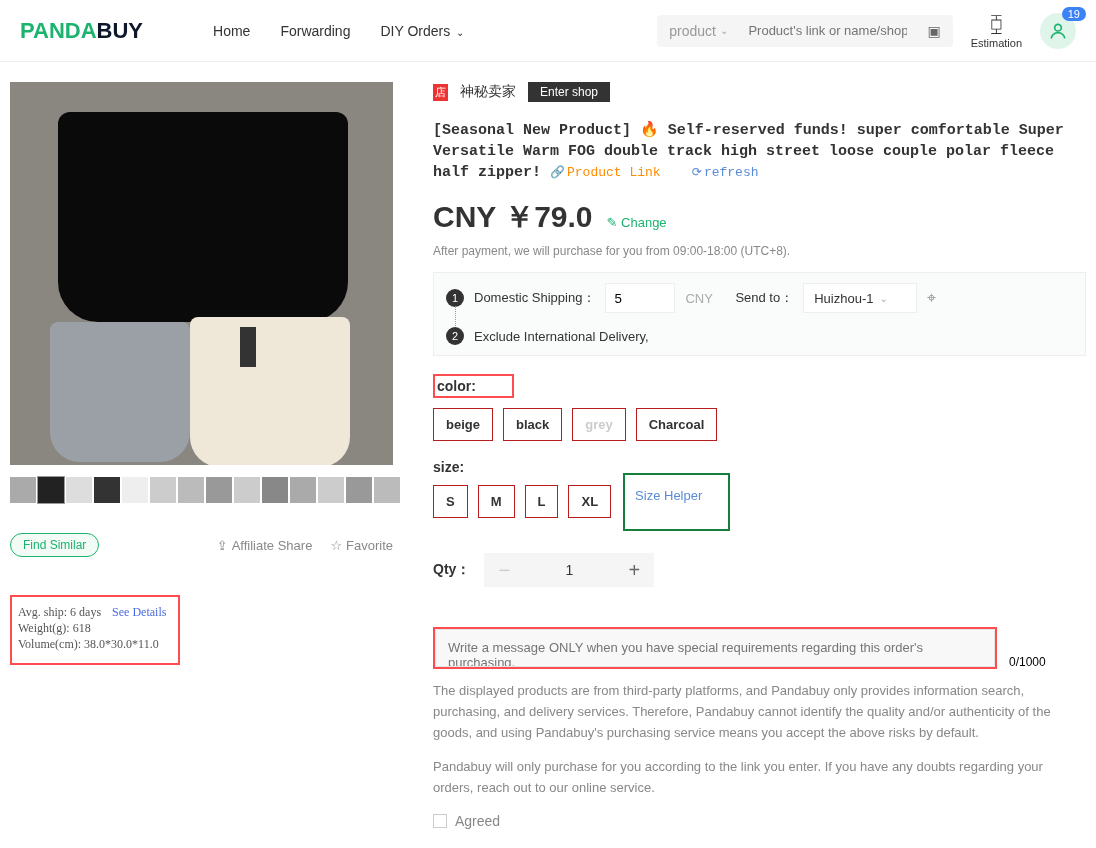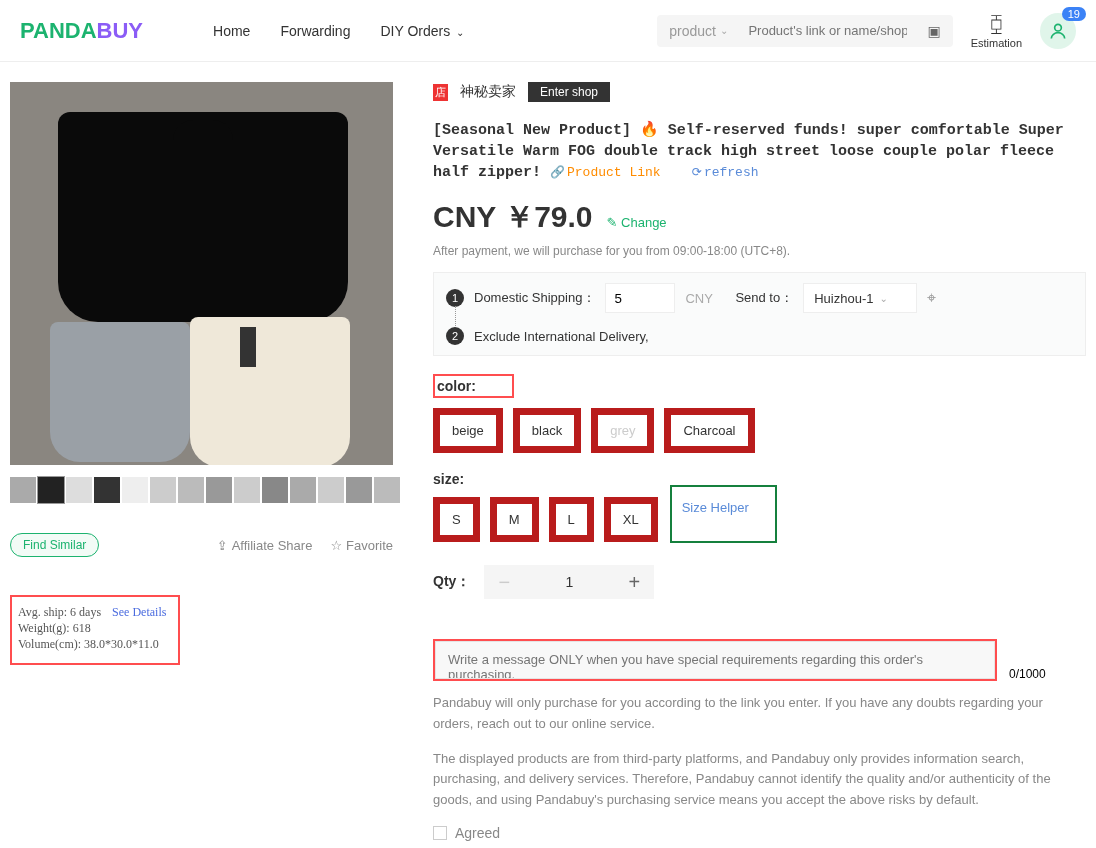--- a/index.html
+++ b/index.html
@@ -2,21 +2,21 @@
 <html><head>
 <meta charset="utf-8">
 <style>
 * { margin: 0; padding: 0; box-sizing: border-box; }
 body { font-family: -apple-system, BlinkMacSystemFont, "Segoe UI", Arial, sans-serif; font-size: 14px; color: #333; background: #fff; }
 
 
 .header { display: flex; align-items: center; padding: 12px 20px; border-bottom: 1px solid #eee; }
 .logo { font-weight: 900; font-size: 22px; letter-spacing: 0px; }
 .logo-p { color: #1cb36f; }
-.logo-rest { color: #8b5cf6; }
+.logo-rest { color: #0f172a; }
 .nav { margin-left: 70px; display: flex; gap: 30px; }
 .nav-item { cursor: pointer; }
 .nav-caret { font-size: 10px; margin-left: 2px; }
 .search-group { margin-left: auto; display: flex; align-items: center; gap: 18px; }
 .search-box { display: flex; align-items: center; background: #f5f5f5; border-radius: 4px; overflow: hidden; }
 .search-left { padding: 8px 12px; display: flex; align-items: center; color: #999; gap: 4px; border-right: none; }
 .search-input { background: #f5f5f5; border: none; padding: 8px 8px; width: 175px; outline: none; font-size: 13px; }
 .search-cam { padding: 8px 12px; color: #666; }
 .est-col { display: flex; flex-direction: column; align-items: center; font-size: 11px; gap: 2px; }
 .est-icon { font-size: 20px; }
@@ -64,21 +64,21 @@
 .fee-input { width: 70px; height: 30px; border: 1px solid #eee; padding: 0 8px; text-align: left; }
 .cny-lab { color: #aaa; width: 40px; }
 .dest-sel { border: 1px solid #eee; height: 30px; padding: 0 28px 0 10px; background: #fff; position: relative; display: flex; align-items: center; gap: 6px; }
 .caret-d { font-size: 10px; color: #aaa; }
 .loc-ico { color: #999; font-size: 16px; }
 .intl-link { color: #5a8bd8; }
 
 .attr-label { font-weight: 600; margin: 18px 0 10px 0; }
 .color-wrap { border: 2px solid #ff4d4f; display: inline-block; padding: 2px 36px 2px 2px; margin: 18px 0 10px 0; }
 .opts { display: flex; gap: 10px; }
-.opt { border: 7px solid #b91c1c; padding: 8px 12px; font-size: 13px; background: #fff; cursor: pointer; }
+.opt { border: 1px solid #b91c1c; padding: 8px 12px; font-size: 13px; background: #fff; cursor: pointer; font-weight: bold; }
 .opt.disabled { color: #ccc; }
 .size-row { display: flex; gap: 10px; align-items: flex-start; }
 .size-helper-box { border: 2px solid #15803d; padding: 12px 26px 26px 10px; margin-top: -12px; margin-left: 2px; }
 .size-helper { color: #5a8bd8; font-size: 13px; cursor: pointer; }
 
 .qty-row { display: flex; align-items: center; gap: 14px; margin-top: 22px; }
 .qty-ctl { display: flex; align-items: center; background: #f5f5f5; }
 .qty-btn { width: 40px; height: 34px; display: flex; align-items: center; justify-content: center; color: #666; font-size: 20px; cursor: pointer; background: #f5f5f5; }
 .qty-btn.minus { color: #ccc; }
 .qty-val { width: 90px; text-align: center; font-size: 14px; }
@@ -274,22 +274,22 @@
       </div>
     </div>
 
     <div class="msg-row">
       <div class="msg-wrap">
         <textarea class="msg-area" placeholder="Write a message ONLY when you have special requirements regarding this order's purchasing." style=""></textarea>
       </div>
       <span class="msg-count-outside">0/1000</span>
     </div>
 
+    <div class="disclaimer">The displayed products are from third-party platforms, and Pandabuy only provides information search, purchasing, and delivery services. Therefore, Pandabuy cannot identify the quality and/or authenticity of the goods, and using Pandabuy's purchasing service means you accept the above risks by default.</div>
     <div class="disclaimer">Pandabuy will only purchase for you according to the link you enter. If you have any doubts regarding your orders, reach out to our online service.</div>
-    <div class="disclaimer">The displayed products are from third-party platforms, and Pandabuy only provides information search, purchasing, and delivery services. Therefore, Pandabuy cannot identify the quality and/or authenticity of the goods, and using Pandabuy's purchasing service means you accept the above risks by default.</div>
 
     <div class="agree-row">
       <div class="chk"></div>
       <span>Agreed</span>
     </div>
 
     <div class="cta-row">
       <button class="buy-now">Buy Now</button>
       <button class="add-cart">Add To Cart</button>
     </div>

